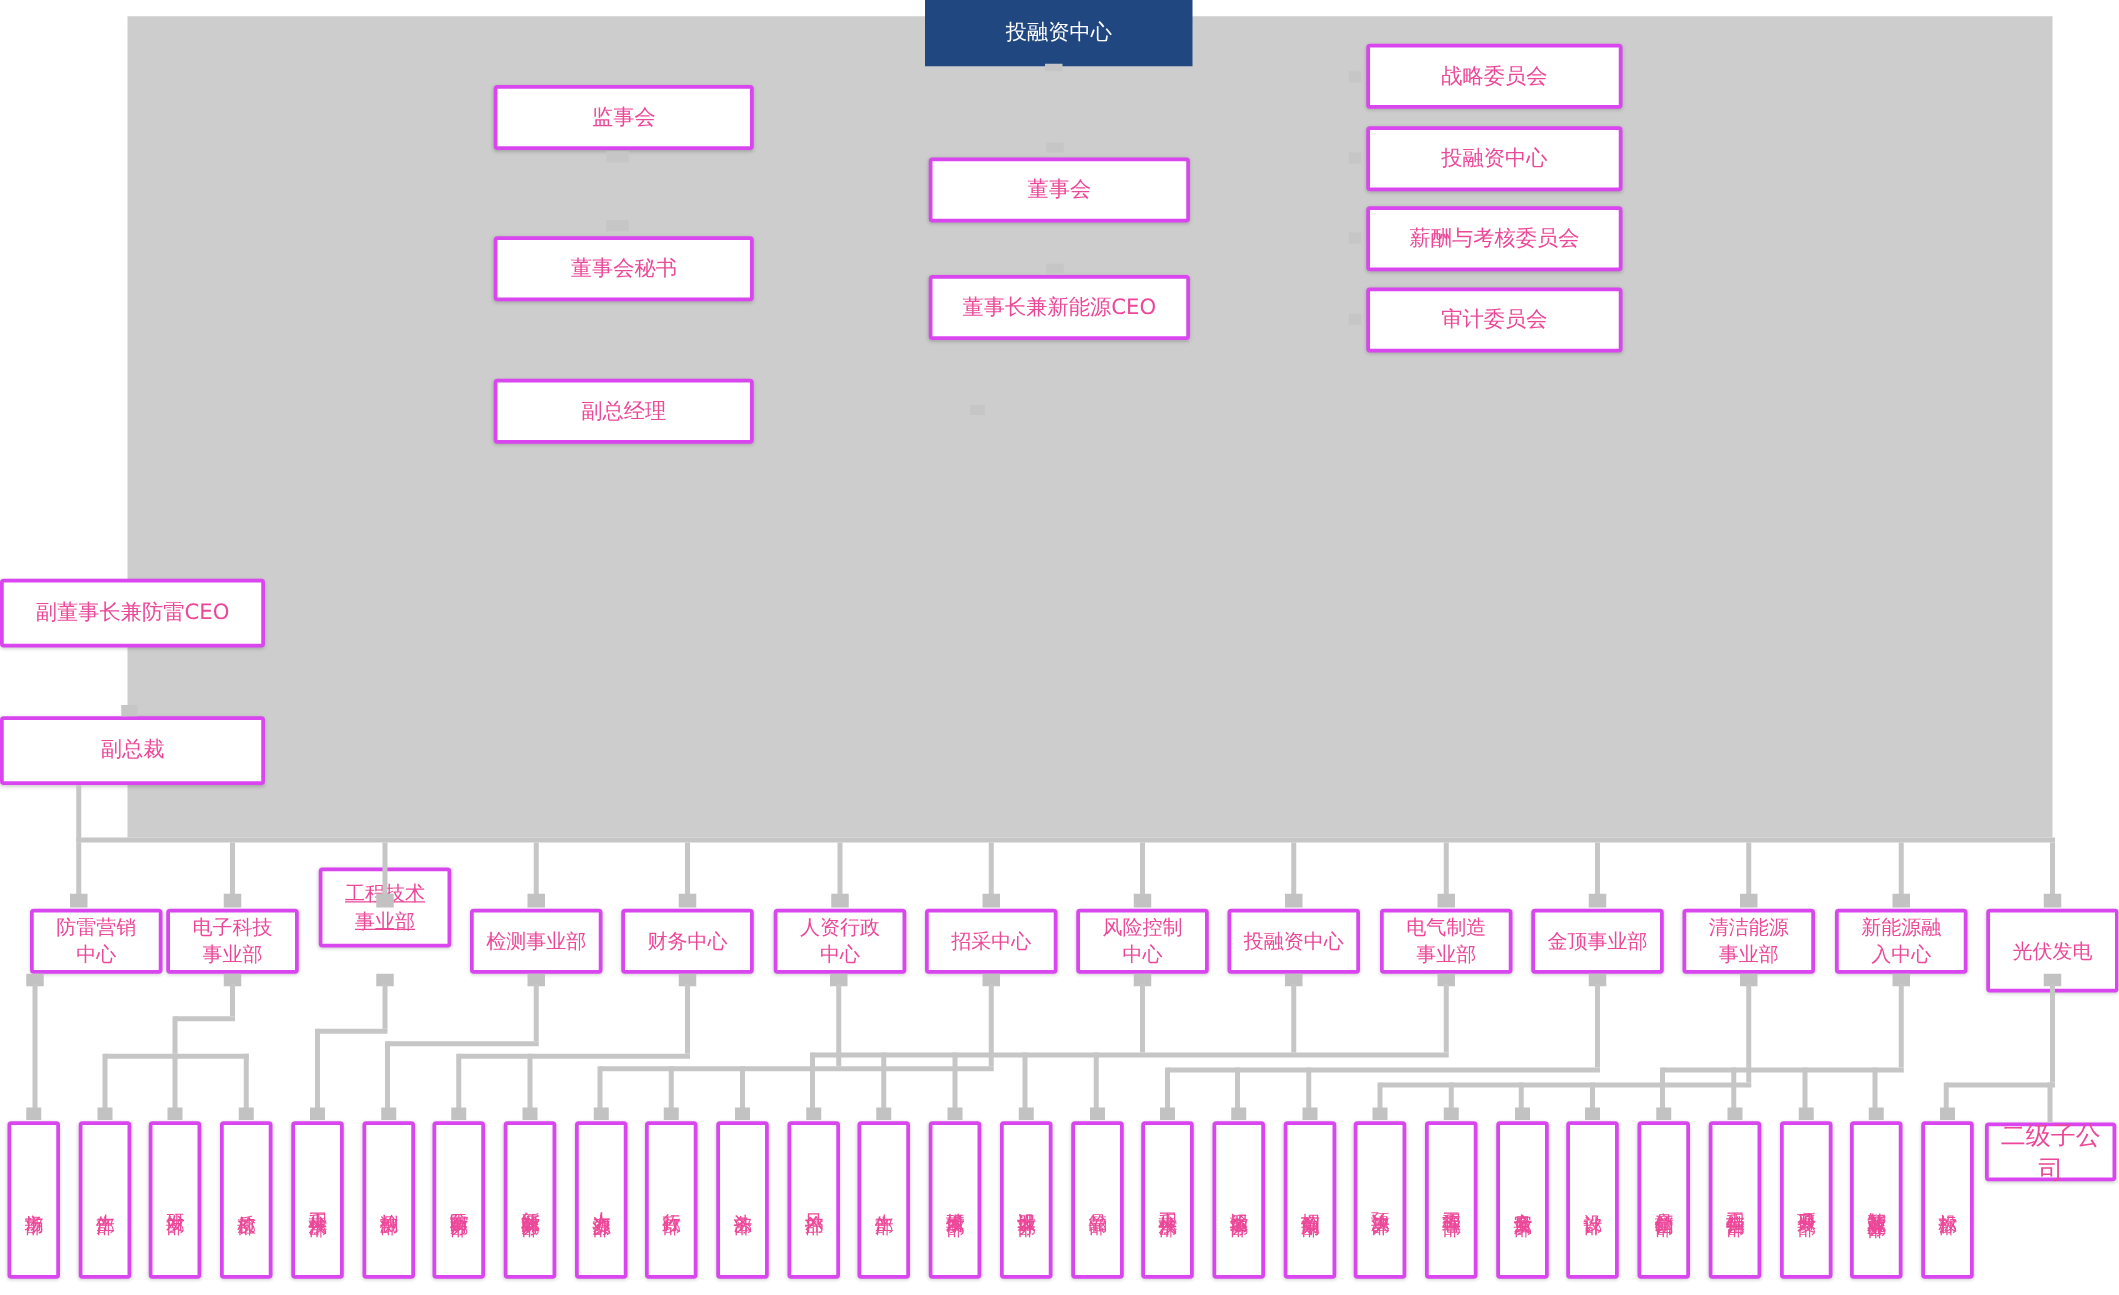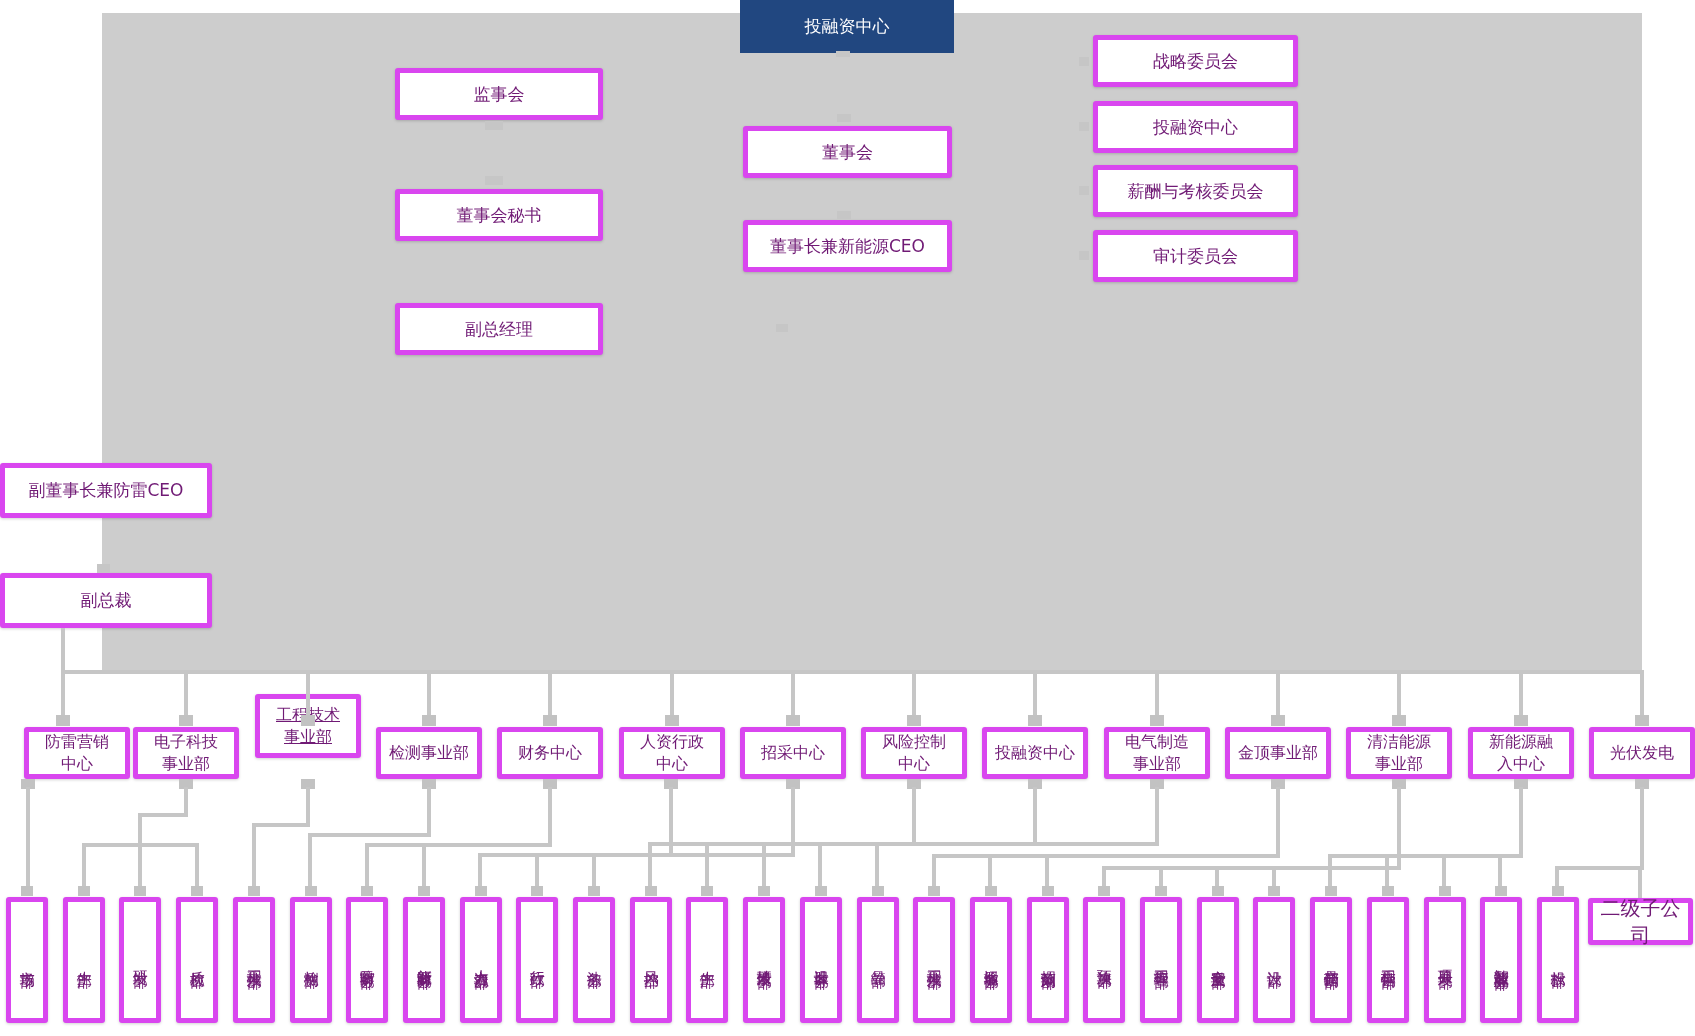--- a/index.html
+++ b/index.html
@@ -3,23 +3,23 @@
 <meta charset="utf-8">
 <style>
   html,body{margin:0;padding:0;background:#fff;}
   .canvas{
     position:relative;width:1695px;height:1036px;background:#ffffff;overflow:hidden;
     font-family:"DejaVu Sans","Liberation Sans",sans-serif;
   }
   .panel{position:absolute;background:#cdcdcd;}
   .b{
     position:absolute;display:flex;align-items:center;justify-content:center;
-    background:#ffffff;border:5px solid #d946ef;border-radius:3px;
+    background:#ffffff;border:3px solid #d946ef;border-radius:3px;
     box-shadow:0 1px 3px rgba(0,0,0,.18);
-    color:#701a75;font-size:17px;text-align:center;line-height:1.35;
+    color:#ec4899;font-size:17px;text-align:center;line-height:1.35;
     white-space:pre-line;box-sizing:border-box;
   }
   .nav{background:#214780;color:#ffffff;border:none;border-radius:0;box-shadow:none;}
   .dept{font-size:16px;}
   .v{writing-mode:vertical-rl;text-orientation:upright;font-size:15px;letter-spacing:1px;line-height:1.1;}
   .sub2{font-size:20px;}
   .ln{position:absolute;background:#c6c6c6;}
   .st{position:absolute;background:#c2c2c2;}
   .mk{position:absolute;background:#c6c6c6;}
 </style>
@@ -66,21 +66,21 @@
       <div class="b dept" style="left: 861px; top: 727px; width: 106px; height: 52px;">风险控制
 中心</div>
       <div class="b dept" style="left: 982px; top: 727px; width: 106px; height: 52px;">投融资中心</div>
       <div class="b dept" style="left: 1104px; top: 727px; width: 106px; height: 52px;">电气制造
 事业部</div>
       <div class="b dept" style="left: 1225px; top: 727px; width: 106px; height: 52px;">金顶事业部</div>
       <div class="b dept" style="left: 1346px; top: 727px; width: 106px; height: 52px;">清洁能源
 事业部</div>
       <div class="b dept" style="left: 1468px; top: 727px; width: 106px; height: 52px;">新能源融
 入中心</div>
-      <div class="b dept" style="left: 1589px; top: 727px; width: 106px; height: 52px;">光伏发电</div>
+      <div class="b dept" style="left: 1589px; top: 727px; width: 106px; height: 67px;">光伏发电</div>
       <div class="b v" style="left: 6px; top: 897px; width: 42px; height: 126px;">市场部</div>
       <div class="b v" style="left: 63px; top: 897px; width: 42px; height: 126px;">生产部</div>
       <div class="b v" style="left: 119px; top: 897px; width: 42px; height: 126px;">研发部</div>
       <div class="b v" style="left: 176px; top: 897px; width: 42px; height: 126px;">质检部</div>
       <div class="b v" style="left: 233px; top: 897px; width: 42px; height: 126px;">工程技术部</div>
       <div class="b v" style="left: 290px; top: 897px; width: 42px; height: 126px;">检测部</div>
       <div class="b v" style="left: 346px; top: 897px; width: 42px; height: 126px;">防雷财务部</div>
       <div class="b v" style="left: 403px; top: 897px; width: 42px; height: 126px;">新能源财务部</div>
       <div class="b v" style="left: 460px; top: 897px; width: 42px; height: 126px;">人力资源部</div>
       <div class="b v" style="left: 516px; top: 897px; width: 42px; height: 126px;">行政部</div>

